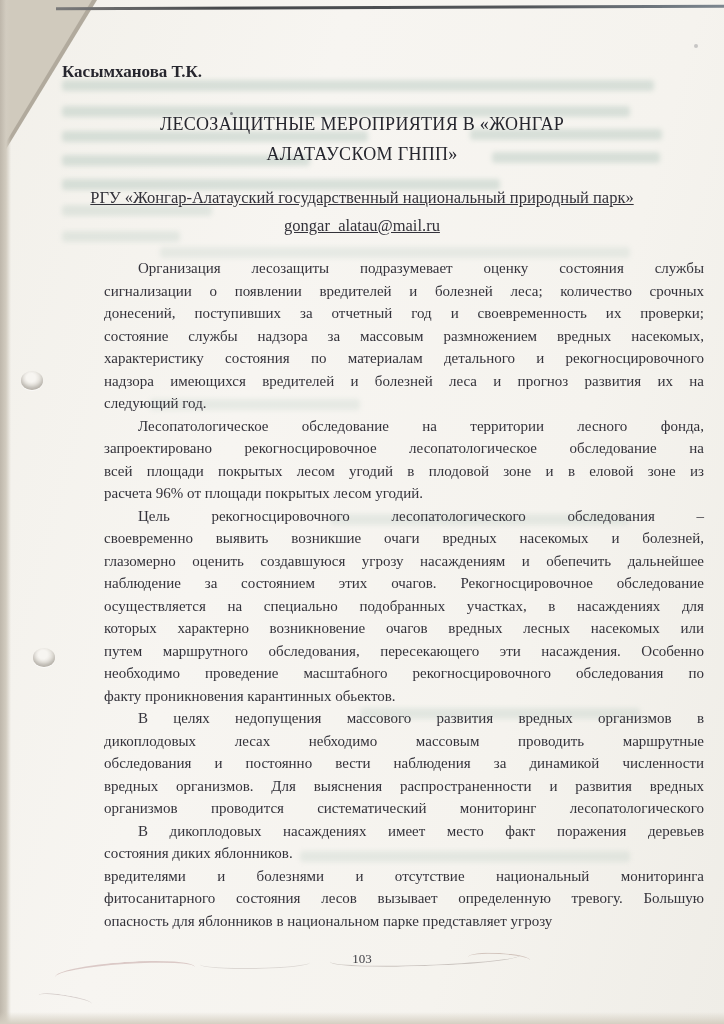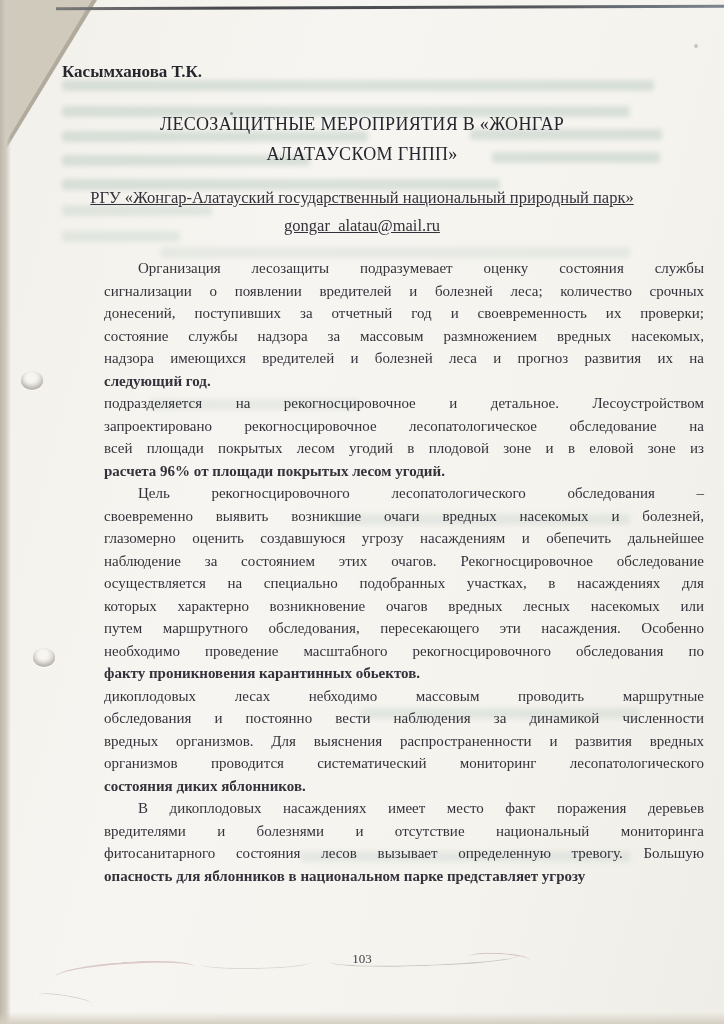--- a/index.html
+++ b/index.html
@@ -92,21 +92,21 @@
   }
   .body-text {
     position:absolute; top:257px; left:72px; width:600px;
     font-size:15px; color:#34333b;margin-left:32px;
   }
   .line {
     height:22.5px; line-height:22.5px; white-space:nowrap;
     text-align:justify; text-align-last:justify;
   }
   .line.first { padding-left:34px; }
-  .line.last  { text-align-last:left;font-weight:bold; }
+  .line.last  { text-align-last:left; }
   .pagenum {
     position:absolute; top:951px; left:62px; width:600px;
     text-align:center; font-size:13px; color:#3c3c42;
   }
 </style>
 </head>
 <body>
 
 <div class="page">
 
@@ -131,41 +131,43 @@
     <div>АЛАТАУСКОМ ГНПП»</div>
   </div>
   <div class="affiliation">РГУ «Жонгар-Алатауский государственный национальный природный парк»</div>
   <div class="email">gongar_alatau@mail.ru</div>
 
   <div class="body-text">
       <div class="line first">Организация лесозащиты подразумевает оценку состояния службы</div>
       <div class="line">сигнализации о появлении вредителей и болезней леса; количество срочных</div>
       <div class="line">донесений, поступивших за отчетный год и своевременность их проверки;</div>
       <div class="line">состояние службы надзора за массовым размножением вредных насекомых,</div>
+      <div class="line">характеристику состояния по материалам детального и рекогносцировочного</div>
       <div class="line">надзора имеющихся вредителей и болезней леса и прогноз развития их на</div>
       <div class="line last">следующий год.</div>
-      <div class="line">подразделяется на рекогносцировочное и детальное. Лесоустройством</div>
+      <div class="line first">Лесопатологическое обследование на территории лесного фонда,</div>
       <div class="line">запроектировано рекогносцировочное лесопатологическое обследование на</div>
       <div class="line">всей площади покрытых лесом угодий в плодовой зоне и в еловой зоне из</div>
       <div class="line last">расчета 96% от площади покрытых лесом угодий.</div>
       <div class="line first">Цель рекогносцировочного лесопатологического обследования –</div>
       <div class="line">своевременно выявить возникшие очаги вредных насекомых и болезней,</div>
       <div class="line">глазомерно оценить создавшуюся угрозу насаждениям и обепечить дальнейшее</div>
       <div class="line">наблюдение за состоянием этих очагов. Рекогносцировочное обследование</div>
       <div class="line">осуществляется на специально подобранных участках, в насаждениях для</div>
       <div class="line">которых характерно возникновение очагов вредных лесных насекомых или</div>
       <div class="line">путем маршрутного обследования, пересекающего эти насаждения. Особенно</div>
       <div class="line">необходимо проведение масштабного рекогносцировочного обследования по</div>
       <div class="line last">факту проникновения карантинных обьектов.</div>
+      <div class="line first">В целях недопущения массового развития вредных организмов в</div>
       <div class="line">дикоплодовых лесах небходимо массовым проводить маршрутные</div>
       <div class="line">обследования и постоянно вести наблюдения за динамикой численности</div>
       <div class="line">вредных организмов. Для выяснения распространенности и развития вредных</div>
       <div class="line">организмов проводится систематический мониторинг лесопатологического</div>
+      <div class="line first">В дикоплодовых насаждениях имеет место факт поражения деревьев</div>
       <div class="line last">состояния диких яблонников.</div>
-      <div class="line first">В дикоплодовых насаждениях имеет место факт поражения деревьев</div>
       <div class="line">вредителями и болезнями и отсутствие национальный мониторинга</div>
       <div class="line">фитосанитарного состояния лесов вызывает определенную тревогу. Большую</div>
       <div class="line last">опасность для яблонников в национальном парке представляет угрозу</div>
     </div>
 
   <div class="pagenum">103</div>
 
   <div class="scratch s1"></div>
   <div class="scratch s2"></div>
   <div class="scratch s3"></div>

